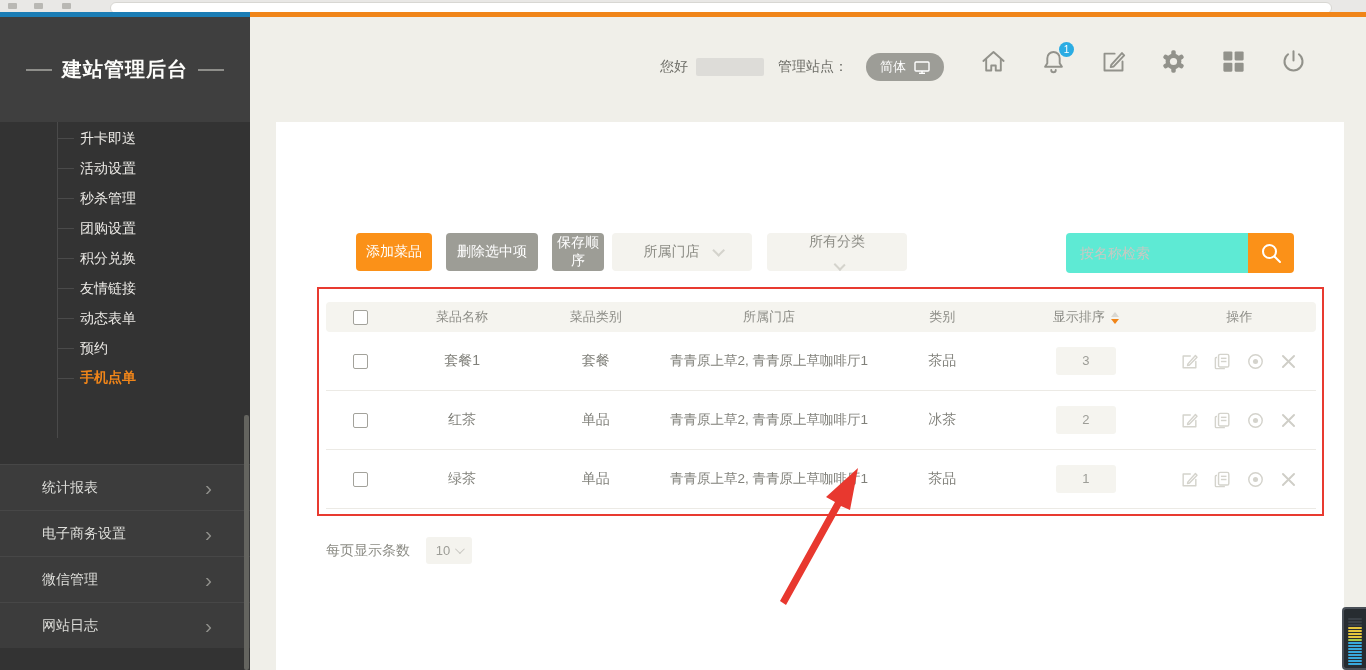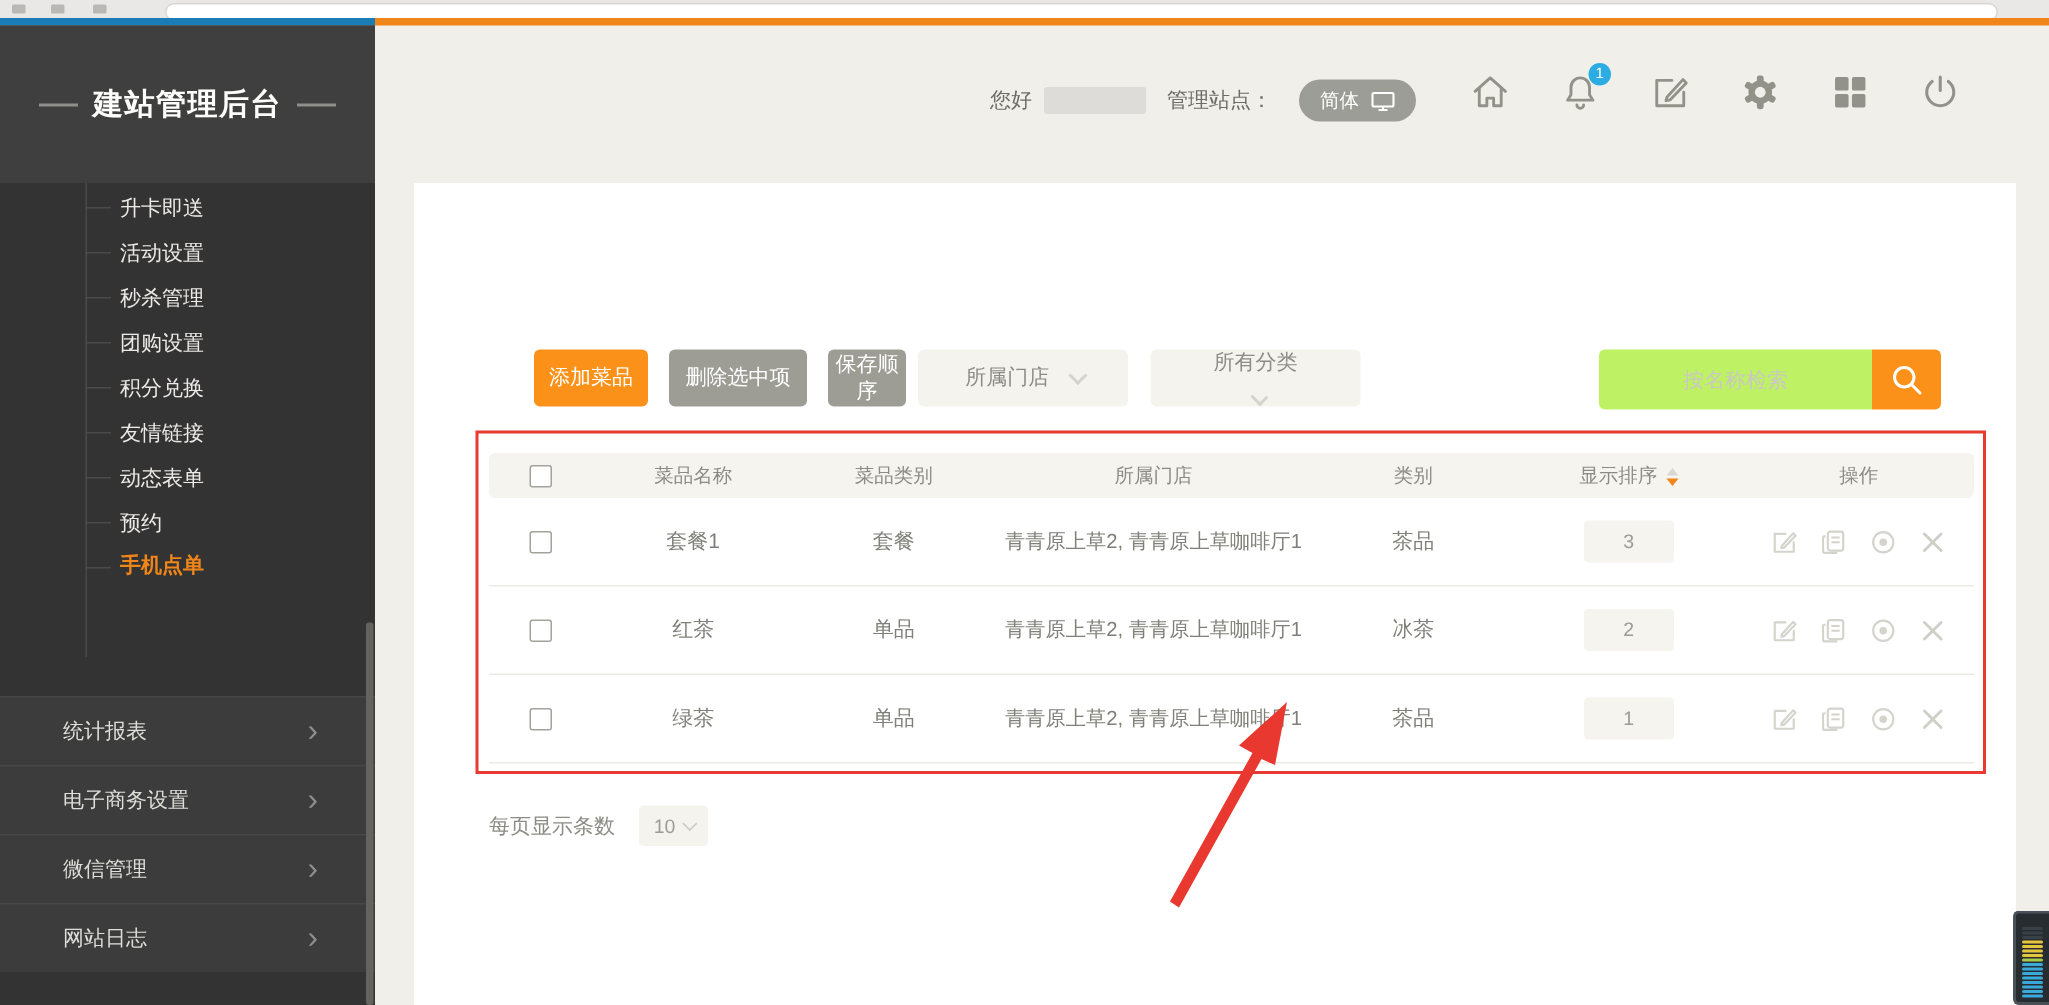--- a/index.html
+++ b/index.html
@@ -43,21 +43,21 @@
   .tab { flex:1; text-align:center; line-height:58px; font-size:15px; color:#67675f; background:#f4f3ee; border-right:1px solid #e6e5e0; cursor:pointer; }
   .tab:last-child { border-right:none; }
   .tab.active { background:#fff; color:#f7931e; }
 
   .toolbar { position:absolute; left:0; top:111px; width:1068px; height:40px; }
   .btn { position:absolute; height:38px; border:none; border-radius:4px; color:#fff; font-size:14px; cursor:pointer; font-family:inherit;margin-left:30px; }
   .btn-orange { background:#fb9118; }
   .btn-gray { background:#9d9d96; }
   .dd { position:absolute; width:140px; height:38px; background:#f4f3ee; border-radius:4px; color:#8c8c85; font-size:14px; display:flex; align-items:center; justify-content:center; gap:12px; cursor:pointer; }
   .dd .caret { width:9px; height:9px; border-right:2px solid #d4d3cc; border-bottom:2px solid #d4d3cc; transform:rotate(45deg) translateY(-3px); }
-  .search-input { position:absolute; left:790px; top:0; width:182px; height:40px; background:#bef264; border:none; border-radius:4px 0 0 4px; padding:0 14px; font-size:14px; color:#77776f; font-family:inherit;text-align:center; }
+  .search-input { position:absolute; left:790px; top:0; width:182px; height:40px; background:#5eead4; border:none; border-radius:4px 0 0 4px; padding:0 14px; font-size:14px; color:#77776f; font-family:inherit; }
   .search-input::placeholder { color:#c9c8c2; }
   .search-btn { position:absolute; left:972px; top:0; width:46px; height:40px; background:#fb9118; border:none; border-radius:0 4px 4px 0; cursor:pointer; display:flex; align-items:center; justify-content:center; }
 
   
   .tbl { position:absolute; left:50px; top:180px; width:990px; }
   .tr { display:flex; align-items:center; }
   .thead { height:30px; background:#f5f4ef; border-radius:4px; font-size:13px; color:#8c8c86; }
   .trow { height:59px; border-bottom:1px solid #eceae5; font-size:14px; color:#80807a; }
   .td { text-align:center; }
   .c0{width:7%;} .c1{width:13.5%;} .c2{width:13.5%;} .c3{width:21.5%;} .c4{width:13.5%;} .c5{width:15.5%;} .c6{width:15.5%;}

